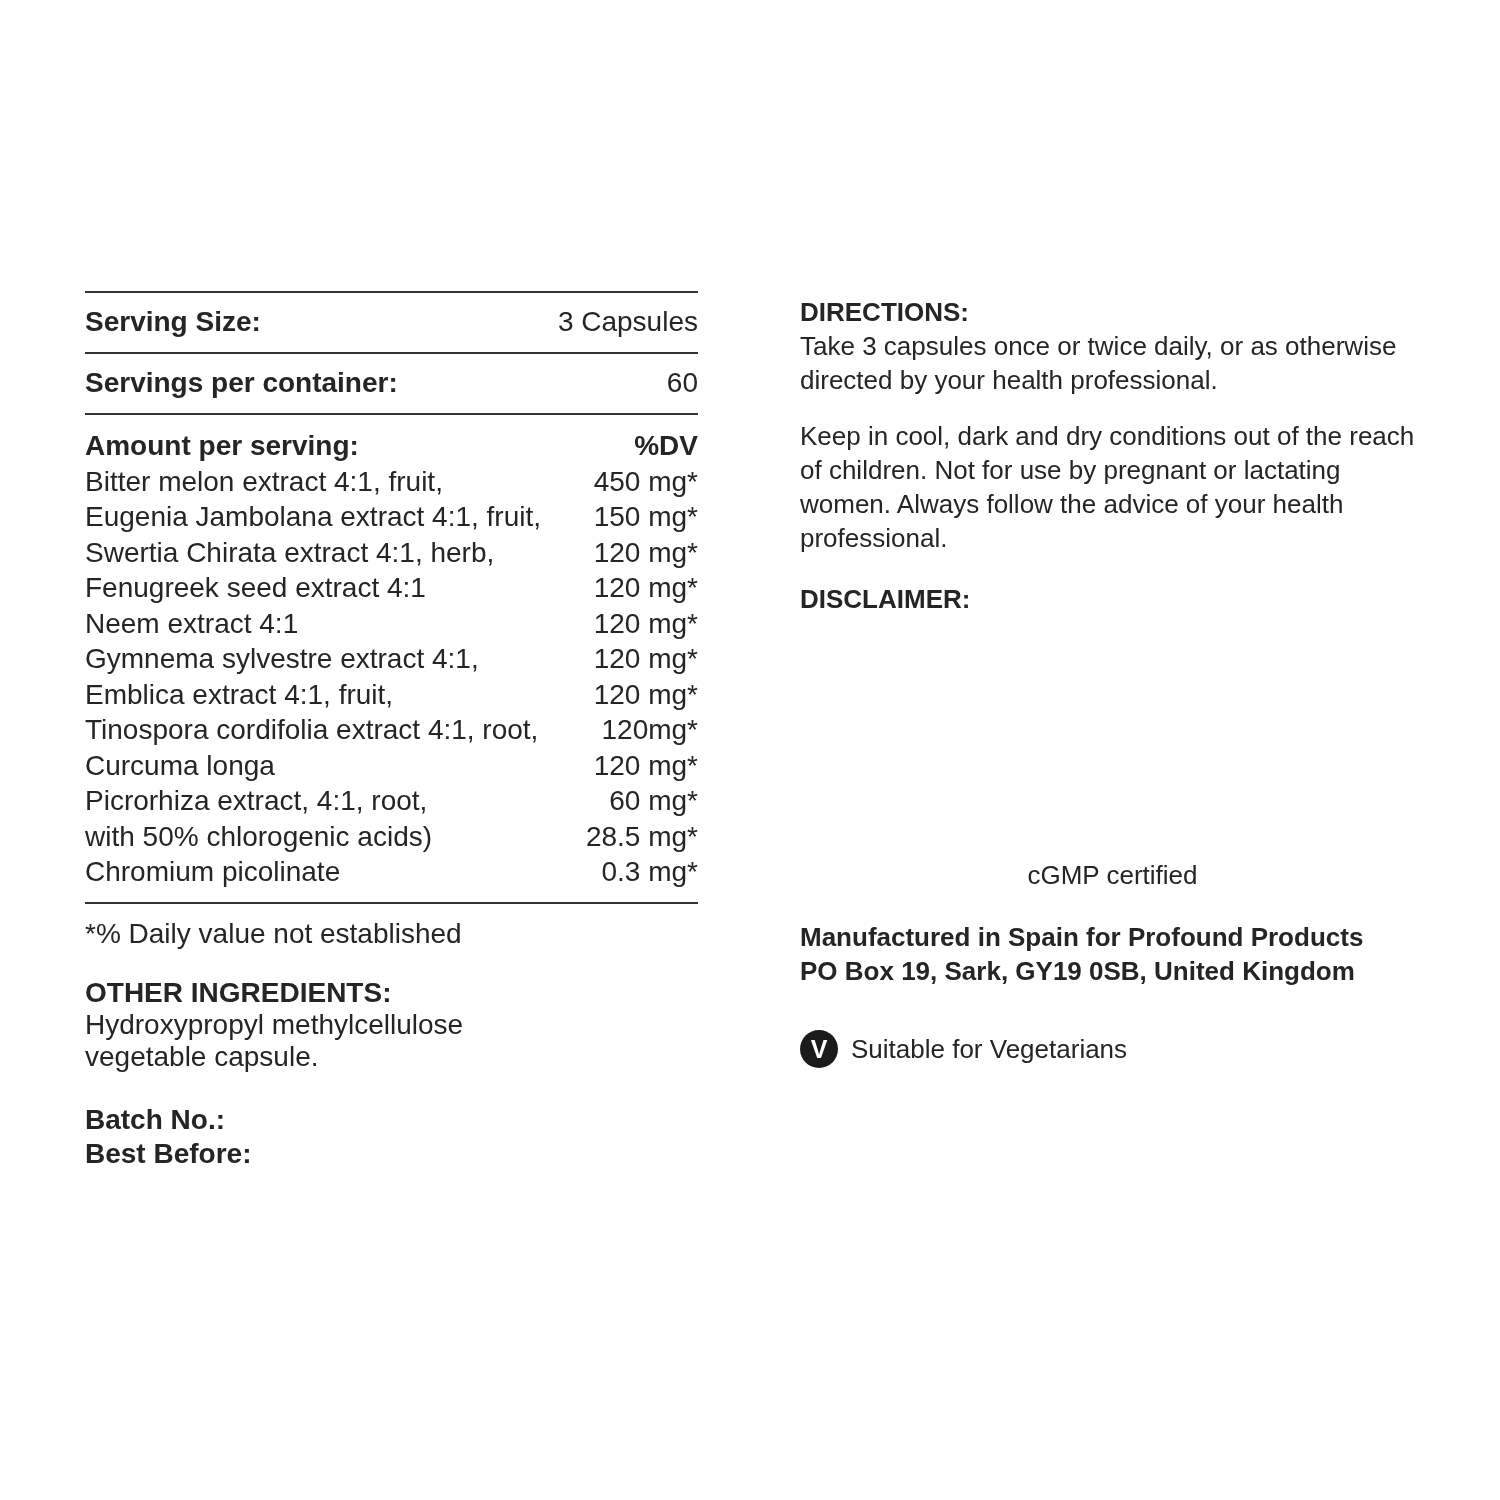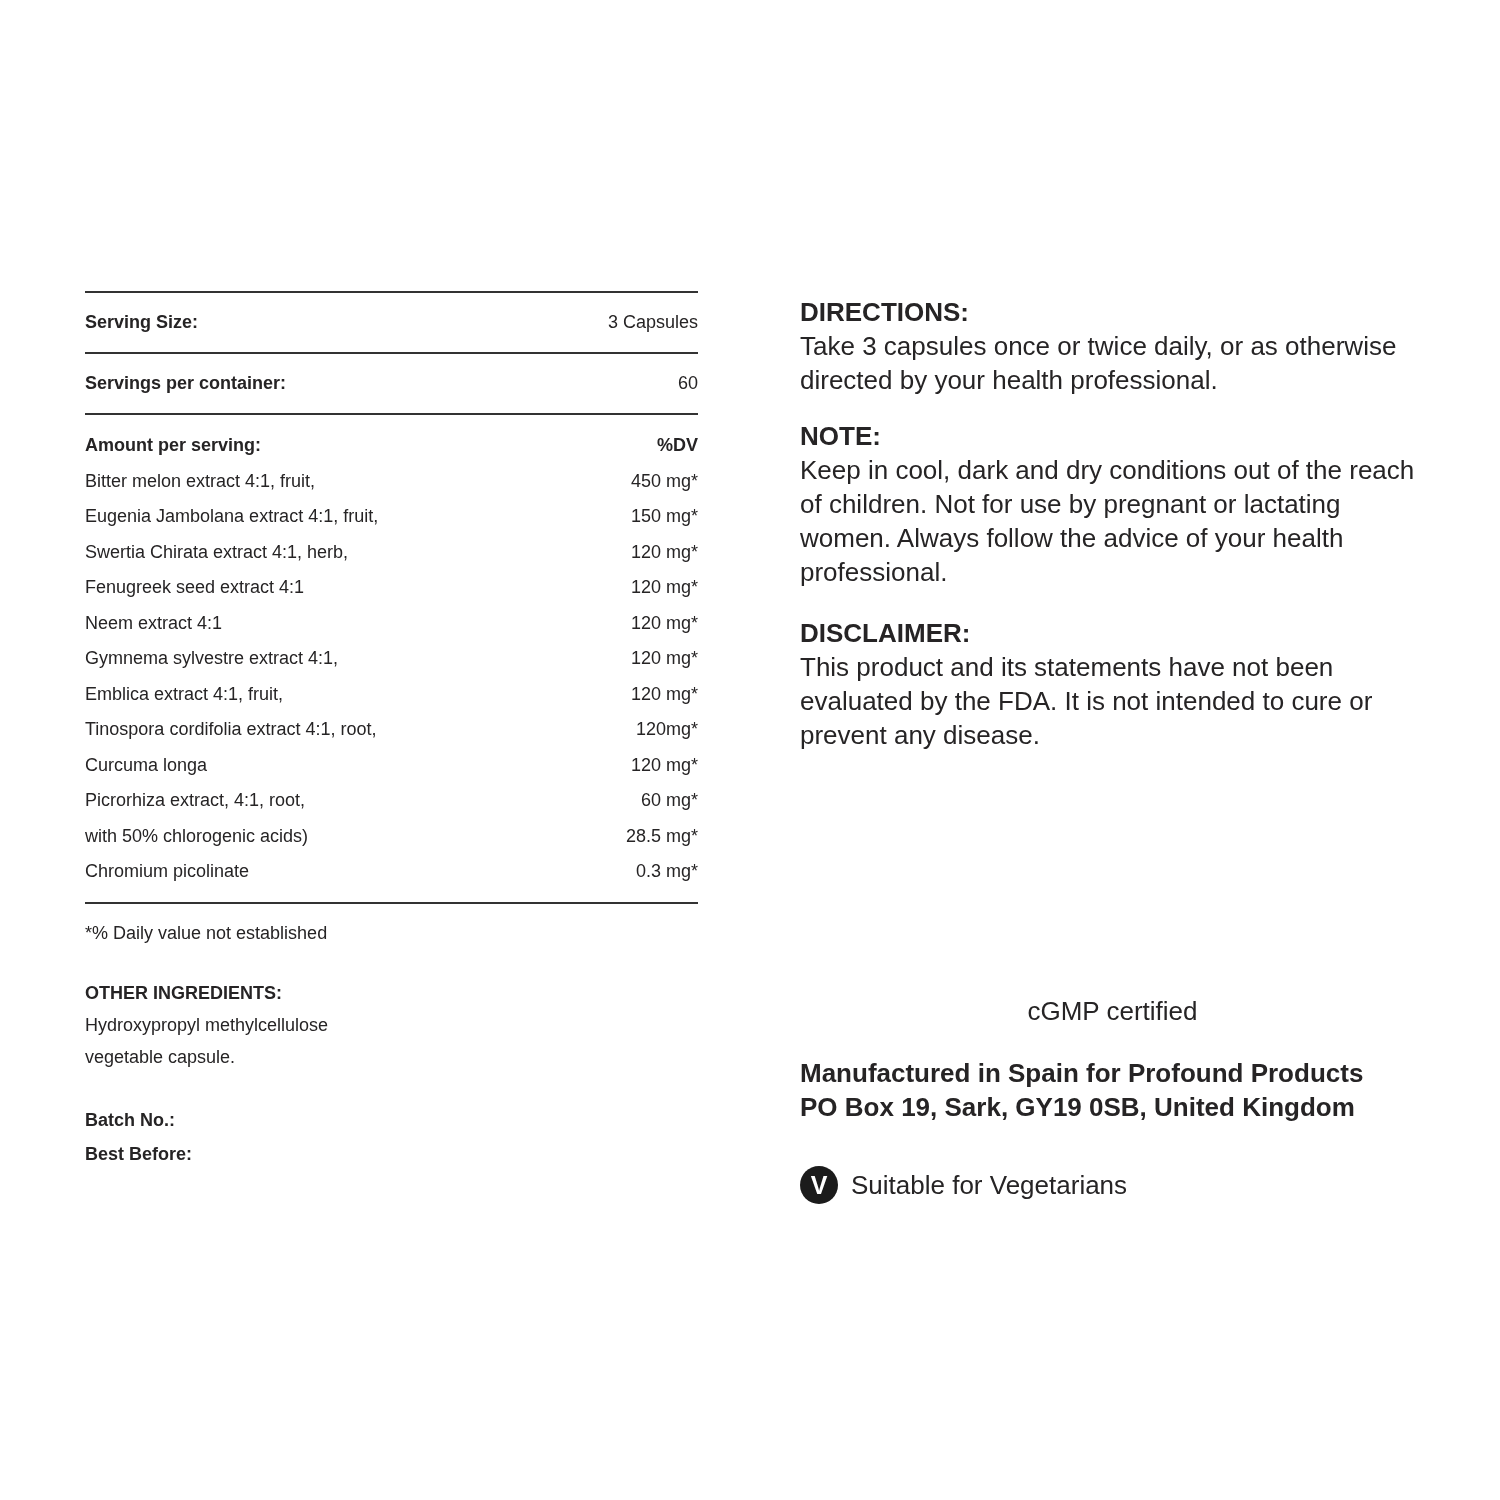--- a/index.html
+++ b/index.html
@@ -5,21 +5,21 @@
   * { margin:0; padding:0; box-sizing:border-box; }
   html,body { background:#ffffff; }
   body {
     width:1500px; height:1500px;
     font-family:"Liberation Sans","DejaVu Sans",sans-serif;
     color:#262425;
   }
   .canvas { position:relative; width:1500px; height:1500px; overflow:hidden; background:#ffffff; }
 
   
-  .left-col { position:absolute; left:85px; top:0; width:613px; font-size:18px; }
+  .left-col { position:absolute; left:85px; top:0; width:613px; font-size:28px; }
   .rule { border-top:2px solid #333333; }
   .first-rule { margin-top:291px; }
   .fact-head { display:flex; justify-content:space-between; align-items:center; padding:14px 0 15px; line-height:30px; }
   .bold { font-weight:bold; }
   .amount-head { display:flex; justify-content:space-between; padding-top:13px; line-height:35.5px; font-weight:bold;gap:12px; }
   .ing-row { display:flex; justify-content:space-between; align-items:center; line-height:35.5px; }
   .ing-row .amt { white-space:nowrap; padding-left:10px; }
   .mid-rule { margin-top:12px; }
   .footnote { padding-top:12px; line-height:35.5px; }
   .other-block { margin-top:26px; line-height:32px; }
@@ -136,27 +136,25 @@
   </div>
 
   <div class="right-col">
 
     <div class="sec-directions">
       <div class="r-head">DIRECTIONS:</div>
       <div>Take 3 capsules once or twice daily, or as otherwise directed by your health professional.</div>
     </div>
 
     <div class="sec-note">
-      <div class="r-head">NOTE:</div>
       <div>Keep in cool, dark and dry conditions out of the reach of children. Not for use by pregnant or lactating women. Always follow the advice of your health professional.</div>
     </div>
 
     <div class="sec-disclaimer">
       <div class="r-head">DISCLAIMER:</div>
-      <div>This product and its statements have not been evaluated by the FDA. It is not intended to cure or prevent any disease.</div>
     </div>
 
     <div class="cgmp">cGMP certified</div>
 
     <div class="mfr-block">
       <div>Manufactured in Spain for Profound Products</div>
       <div>PO Box 19, Sark, GY19 0SB, United Kingdom</div>
     </div>
 
     <div class="veg-row">

